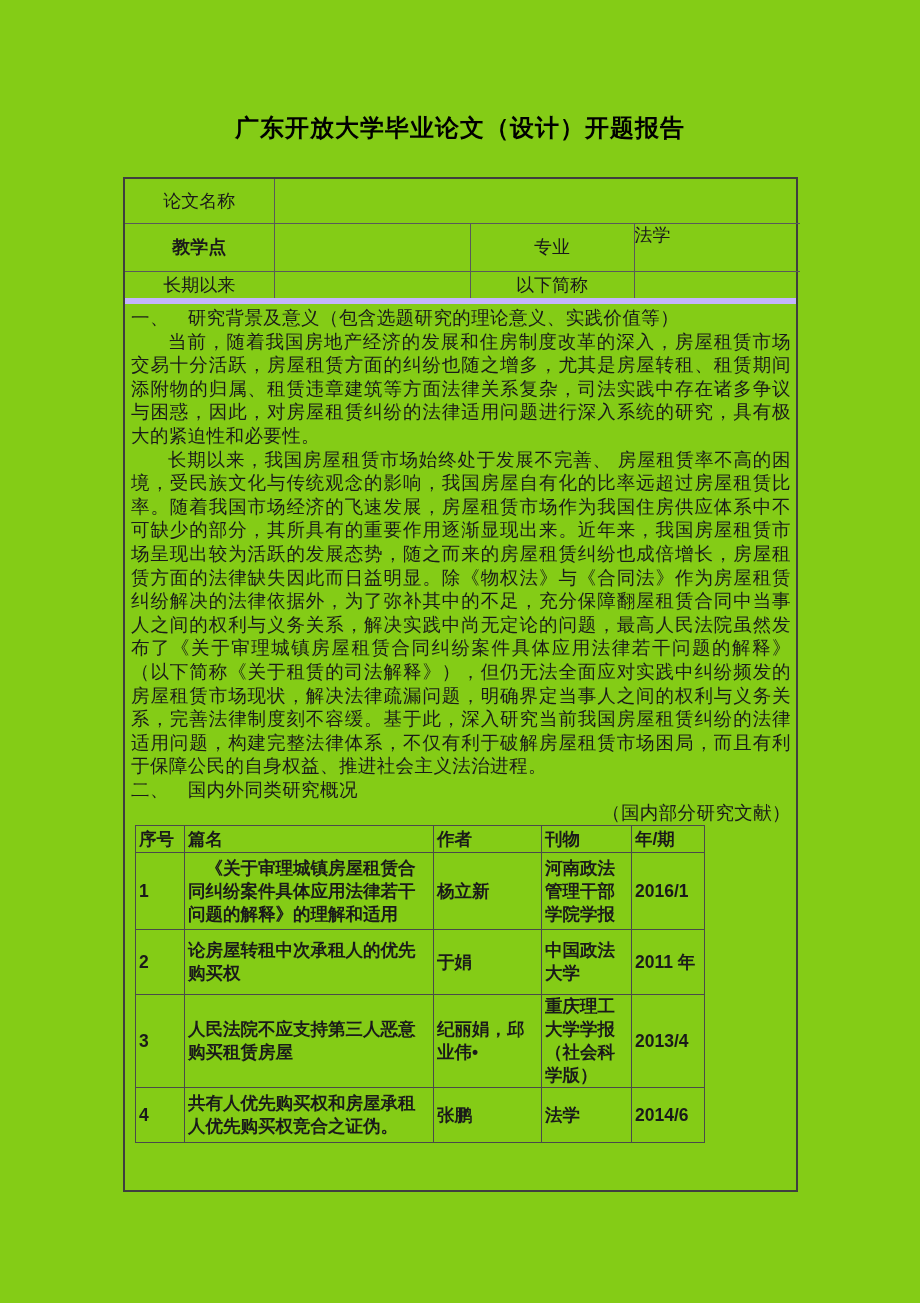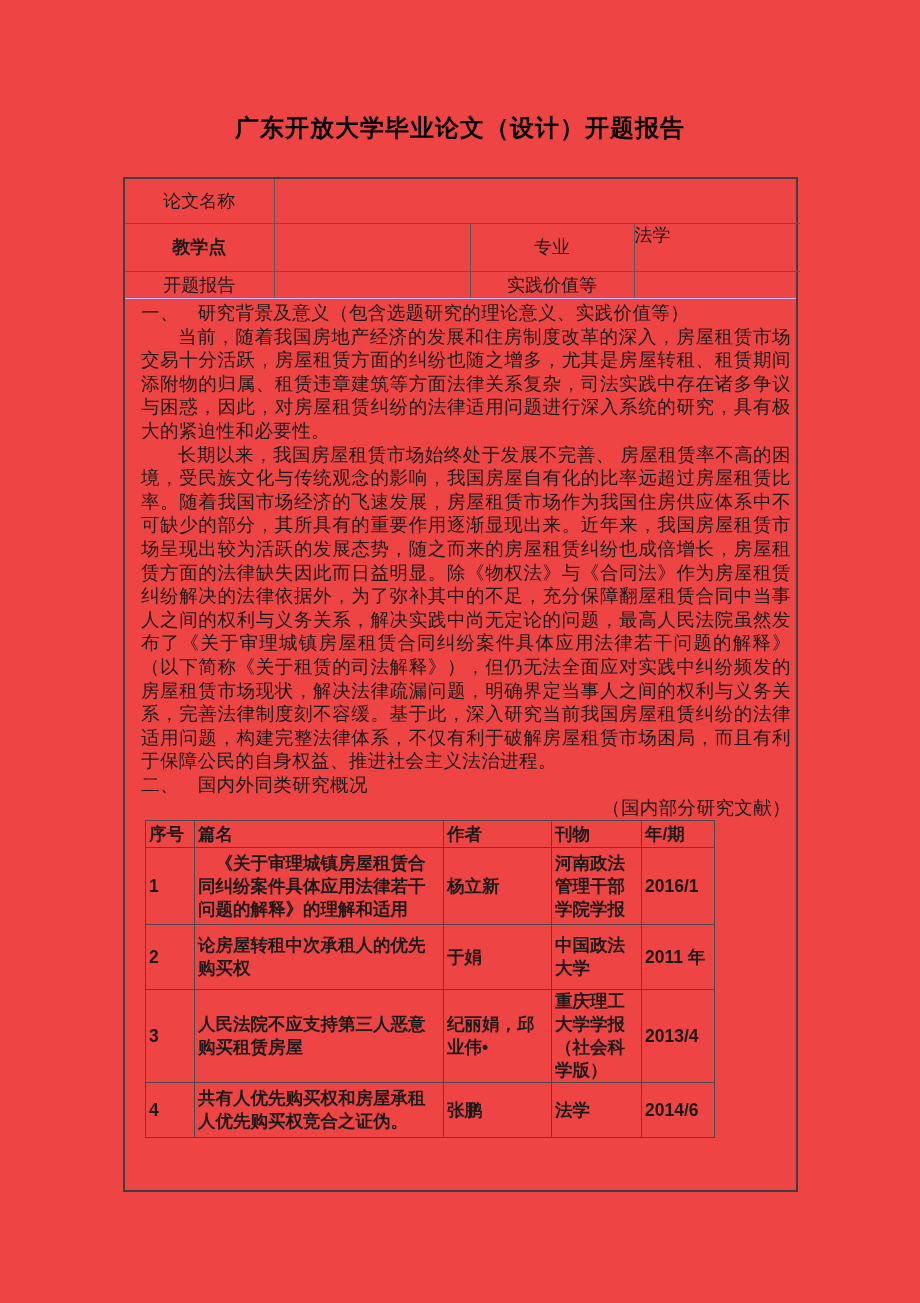--- a/index.html
+++ b/index.html
@@ -1,18 +1,18 @@
 <!DOCTYPE html>
 <html><head>
 <meta charset="utf-8">
 <style>
   html,body { margin:0; padding:0; background:#888; }
   .page {
     position:relative; width:920px; height:1303px; margin:0 auto;
-    background:#ef4444; color:#1a1a1a;
+    background:#84cc16; color:#1a1a1a;
     font-family:"Liberation Sans","DejaVu Sans",sans-serif;
     overflow:hidden;
   }
   .doc-title {
     position:absolute; top:112px; left:0; right:0;
     text-align:center; font-size:24px; font-weight:bold;
     letter-spacing:1px; color:#000;
   }
   .outer {
     position:absolute; left:123px; top:177px;
@@ -28,22 +28,22 @@
   .ir1 { height:44px; }
   .ir2 { height:48px; }
   .ir3 { height:27px; }
   .lbl { text-align:center; vertical-align:middle; }
   .bold { font-weight:bold; }
   .val { vertical-align:middle; }
   .vtop { vertical-align:top; padding-top:3px; }
   
   .content {
     box-sizing:border-box;
-    height:894px; border-top:1px solid #c4b5fd;
-    padding:2px 5px 0 16px;
+    height:894px; border-top:6px solid #c4b5fd;
+    padding:2px 5px 0 6px;
     font-size:18.5px; line-height:23.6px; letter-spacing:0.4px;
     text-align:justify; overflow:hidden;
   }
   .content p { margin:0; }
   .ind { text-indent:2em; }
   .caption { text-align:right; text-indent:0; }
   
   .lit-table {
     border-collapse:collapse; table-layout:fixed;
     width:569px; margin-left:4px;
@@ -82,23 +82,23 @@
           <td class="lbl">论文名称</td>
           <td class="val" colspan="3"></td>
         </tr>
         <tr class="ir2">
           <td class="lbl bold">教学点</td>
           <td class="val"></td>
           <td class="lbl">专业</td>
           <td class="val vtop">法学</td>
         </tr>
         <tr class="ir3">
-          <td class="lbl">开题报告</td>
+          <td class="lbl">长期以来</td>
           <td class="val"></td>
-          <td class="lbl">实践价值等</td>
+          <td class="lbl">以下简称</td>
           <td class="val"></td>
         </tr>
       </tbody>
     </table>
 
     <div class="content">
       <p>一、　研究背景及意义（包含选题研究的理论意义、实践价值等）</p>
       <p class="ind">当前，随着我国房地产经济的发展和住房制度改革的深入，房屋租赁市场交易十分活跃，房屋租赁方面的纠纷也随之增多，尤其是房屋转租、租赁期间添附物的归属、租赁违章建筑等方面法律关系复杂，司法实践中存在诸多争议与困惑，因此，对房屋租赁纠纷的法律适用问题进行深入系统的研究，具有极大的紧迫性和必要性。</p>
       <p class="ind">长期以来，我国房屋租赁市场始终处于发展不完善、 房屋租赁率不高的困境，受民族文化与传统观念的影响，我国房屋自有化的比率远超过房屋租赁比率。随着我国市场经济的飞速发展，房屋租赁市场作为我国住房供应体系中不可缺少的部分，其所具有的重要作用逐渐显现出来。近年来，我国房屋租赁市场呈现出较为活跃的发展态势，随之而来的房屋租赁纠纷也成倍增长，房屋租赁方面的法律缺失因此而日益明显。除《物权法》与《合同法》作为房屋租赁纠纷解决的法律依据外，为了弥补其中的不足，充分保障翻屋租赁合同中当事人之间的权利与义务关系，解决实践中尚无定论的问题，最高人民法院虽然发布了《关于审理城镇房屋租赁合同纠纷案件具体应用法律若干问题的解释》（以下简称《关于租赁的司法解释》），但仍无法全面应对实践中纠纷频发的房屋租赁市场现状，解决法律疏漏问题，明确界定当事人之间的权利与义务关系，完善法律制度刻不容缓。基于此，深入研究当前我国房屋租赁纠纷的法律适用问题，构建完整法律体系，不仅有利于破解房屋租赁市场困局，而且有利于保障公民的自身权益、推进社会主义法治进程。</p>
       <p>二、　国内外同类研究概况</p>

